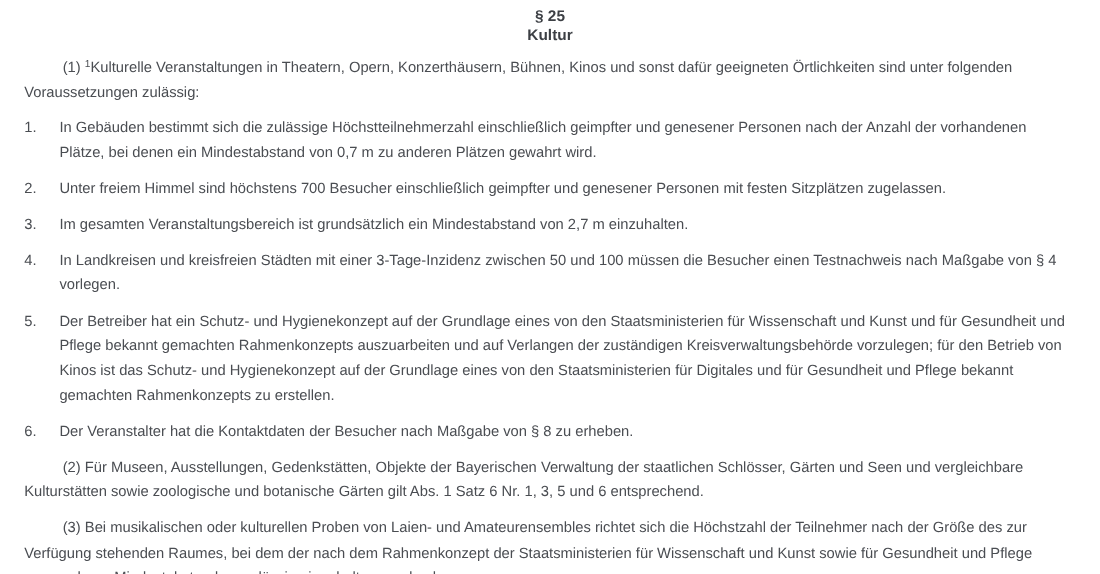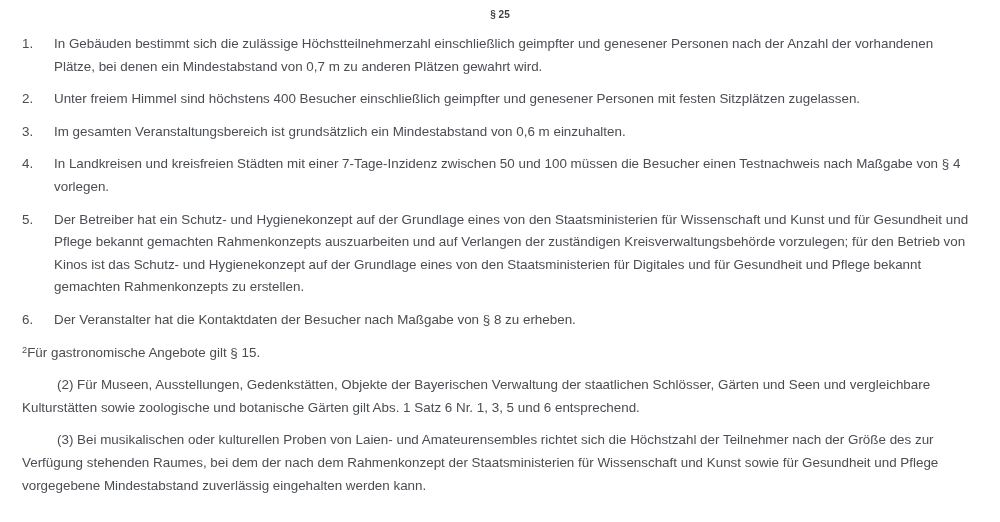--- a/index.html
+++ b/index.html
@@ -20,21 +20,21 @@
   .page {
     width: 1000px;
     box-sizing: border-box;
     padding: 6px 10px 0 22px;
   }
 
   
   .doc-heading {
     text-align: center;
     font-weight: bold;
-    font-size: 10px;
+    font-size: 14px;
     line-height: 17px;
     color: #3c3f44;
     margin: 0 0 10px 0;
     padding-right: 12px;
   }
   .doc-heading .para-symbol {
     display: block;
   }
   .doc-heading .heading-title {
     display: block;
@@ -92,49 +92,50 @@
     display: block;
   }
 </style>
 </head>
 <body>
 
 <div class="page">
 
   <div class="doc-heading">
     <span class="para-symbol">§ 25</span>
+    <span class="heading-title">Kultur</span>
   </div>
 
+  <p class="para"><span>(1)</span> <sup>1</sup><span>Kulturelle Veranstaltungen in Theatern, Opern, Konzerthäusern, Bühnen, Kinos und sonst dafür geeigneten Örtlichkeiten sind unter folgenden Voraussetzungen zulässig:</span></p>
 
   <ol class="num-list">
     <li class="num-item">
       <span class="num-marker">1.</span>
       <span class="num-text">In Gebäuden bestimmt sich die zulässige Höchstteilnehmerzahl einschließlich geimpfter und genesener Personen nach der Anzahl der vorhandenen Plätze, bei denen ein Mindestabstand von 0,7 m zu anderen Plätzen gewahrt wird.</span>
     </li>
     <li class="num-item">
       <span class="num-marker">2.</span>
-      <span class="num-text">Unter freiem Himmel sind höchstens 400 Besucher einschließlich geimpfter und genesener Personen mit festen Sitzplätzen zugelassen.</span>
+      <span class="num-text">Unter freiem Himmel sind höchstens 700 Besucher einschließlich geimpfter und genesener Personen mit festen Sitzplätzen zugelassen.</span>
     </li>
     <li class="num-item">
       <span class="num-marker">3.</span>
-      <span class="num-text">Im gesamten Veranstaltungsbereich ist grundsätzlich ein Mindestabstand von 0,6 m einzuhalten.</span>
+      <span class="num-text">Im gesamten Veranstaltungsbereich ist grundsätzlich ein Mindestabstand von 2,7 m einzuhalten.</span>
     </li>
     <li class="num-item">
       <span class="num-marker">4.</span>
-      <span class="num-text">In Landkreisen und kreisfreien Städten mit einer 7-Tage-Inzidenz zwischen 50 und 100 müssen die Besucher einen Testnachweis nach Maßgabe von § 4 vorlegen.</span>
+      <span class="num-text">In Landkreisen und kreisfreien Städten mit einer 3-Tage-Inzidenz zwischen 50 und 100 müssen die Besucher einen Testnachweis nach Maßgabe von § 4 vorlegen.</span>
     </li>
     <li class="num-item">
       <span class="num-marker">5.</span>
       <span class="num-text">Der Betreiber hat ein Schutz- und Hygienekonzept auf der Grundlage eines von den Staatsministerien für Wissenschaft und Kunst und für Gesundheit und Pflege bekannt gemachten Rahmenkonzepts auszuarbeiten und auf Verlangen der zuständigen Kreisverwaltungsbehörde vorzulegen; für den Betrieb von Kinos ist das Schutz- und Hygienekonzept auf der Grundlage eines von den Staatsministerien für Digitales und für Gesundheit und Pflege bekannt gemachten Rahmenkonzepts zu erstellen.</span>
     </li>
     <li class="num-item">
       <span class="num-marker">6.</span>
       <span class="num-text">Der Veranstalter hat die Kontaktdaten der Besucher nach Maßgabe von § 8 zu erheben.</span>
     </li>
   </ol>
 
-  <p class="para no-indent"><sup>2</sup><span>Für gastronomische Angebote gilt § 15.</span></p>
 
   <p class="para"><span>(2)</span> <span>Für Museen, Ausstellungen, Gedenkstätten, Objekte der Bayerischen Verwaltung der staatlichen Schlösser, Gärten und Seen und vergleichbare Kulturstätten sowie zoologische und botanische Gärten gilt Abs. 1 Satz 6 Nr. 1, 3, 5 und 6 entsprechend.</span></p>
 
   <p class="para"><span>(3)</span> <span>Bei musikalischen oder kulturellen Proben von Laien- und Amateurensembles richtet sich die Höchstzahl der Teilnehmer nach der Größe des zur Verfügung stehenden Raumes, bei dem der nach dem Rahmenkonzept der Staatsministerien für Wissenschaft und Kunst sowie für Gesundheit und Pflege vorgegebene Mindestabstand zuverlässig eingehalten werden kann.</span></p>
 
 </div>
 
 </body></html>

